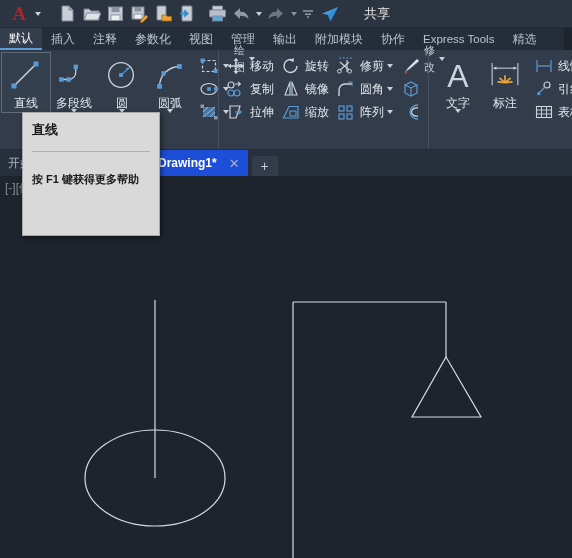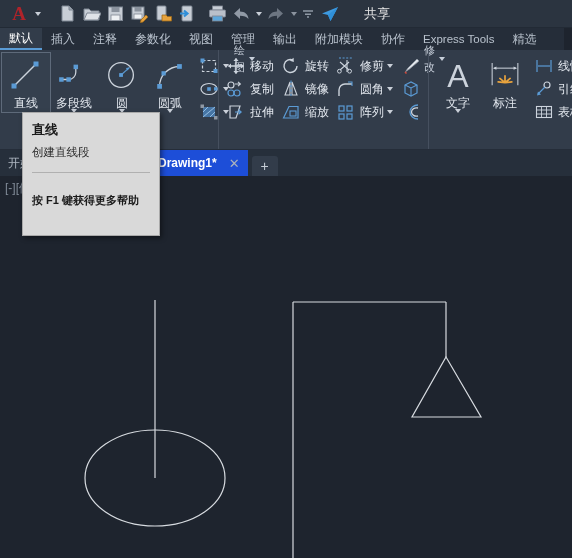--- a/index.html
+++ b/index.html
@@ -634,18 +634,17 @@
         <line x1="293" y1="126" x2="446" y2="126"></line>
         <line x1="293" y1="126" x2="293" y2="382"></line>
         <line x1="446" y1="126" x2="446" y2="181"></line>
         <polygon points="446,181 481,241 412,241"></polygon>
       </g>
     </svg>
   </div>
 
   <div class="tooltip">
     <div class="tt-title">直线</div>
-    <div class="tt-desc">创建直线段</div>
     <div class="tt-sep"></div>
     <div class="tt-help">按 F1 键获得更多帮助</div>
   </div>
 
 </div>
 
 </body></html>

